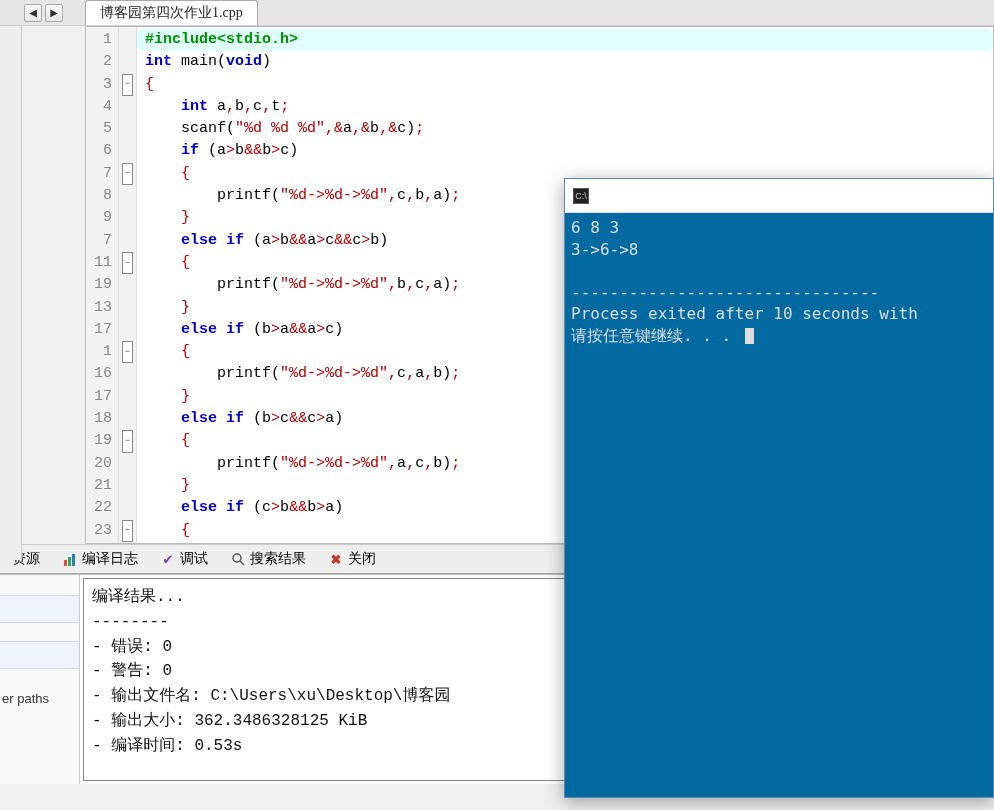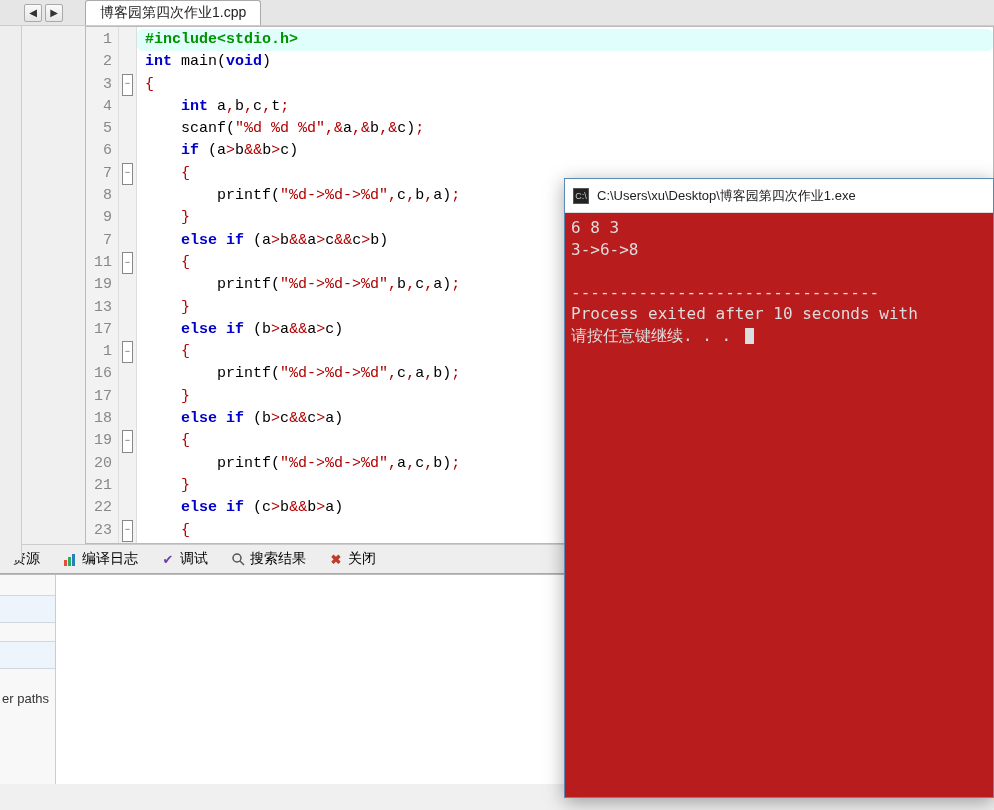--- a/index.html
+++ b/index.html
@@ -40,20 +40,21 @@
   border-right:1px solid #ccc;
 }
 .tab {
   background:#fff;
   border:1px solid #aaa;
   border-bottom:none;
   border-radius: 3px 3px 0 0;
   padding: 3px 14px;
   font-size: 14px;
   color:#222;
+  font-family:Liberation Serif, serif;
 }
 .editor-area {
   display:flex;
   background:#fff;
   border:1px solid #bbb;
   margin-left: 85px;
   height: 518px;
   overflow:hidden;
   font-family: Consolas, "Courier New", monospace;
   font-size: 15px;
@@ -107,21 +108,21 @@
   padding: 3px 8px; font-size:14px; cursor:pointer;
 }
 .btab .ico { width:16px; height:16px; display:flex; align-items:center; justify-content:center; font-size:13px; }
 .compile-panel {
   background:#fff;
   border-top:1px solid #bbb;
   display:flex;
   height: 210px;
 }
 .compile-left {
-  width:56px;
+  width:80px;
   border-right:1px solid #ccc;
   background:#f8f8f8;
   padding-top: 20px;
   display:flex; flex-direction:column; gap:18px;
 }
 .compile-left .slot { height:28px; background:#edf4fb; border-top:1px solid #cfd8e0; border-bottom:1px solid #cfd8e0;}
 .compile-left .lbl { font-size:13px; padding:4px 2px; color:#333;}
 .compile-output {
   font-family: Consolas, "Courier New", monospace;
   font-size: 16px;
@@ -150,21 +151,21 @@
   padding: 0 8px;
   gap: 8px;
   border-bottom:1px solid #ddd;
 }
 .console-icon {
   width:16px; height:16px; background:#222; border:1px solid #555;
   display:flex; align-items:center; justify-content:center; color:#ccc; font-size:9px;
 }
 .console-title { font-size:13px; color:#222; white-space:nowrap; overflow:hidden; }
 .console-body {
-  background:#b91c1c;
+  background:#0369a1;
   color:#ddd;
   font-family: "NSimSun", Consolas, monospace;
   font-size: 16px;
   height: calc(100% - 34px);
   padding: 4px 6px;
   white-space: pre;
   line-height: 1.35;
 }
 .cursor { display:inline-block; width:9px; height:16px; background:#ddd; vertical-align:middle; margin-left:4px;}
 </style>
@@ -283,26 +284,32 @@
     <span>关闭</span>
   </div>
 </div>
 
 <div class="compile-panel">
   <div class="compile-left">
     <div class="slot"></div>
     <div class="slot"></div>
     <div class="lbl">er paths</div>
   </div>
+  <div class="compile-output"><span>编译结果...</span>
+<span>--------</span>
+<span>- 错误: 0</span>
+<span>- 警告: 0</span>
+<span>- 输出文件名: C:\Users\xu\Desktop\博客园</span>
+<span>- 输出大小: 362.3486328125 KiB</span>
+<span>- 编译时间: 0.53s</span></div>
 </div>
 
 <div class="console-window">
   <div class="console-titlebar">
     <span class="console-icon">C:\</span>
-    <span class="console-title">C:\Users\xu\Desktop\博客园第四次作业1.exe</span>
   </div>
   <div class="console-body"><span>6 8 3</span>
 <span>3-&gt;6-&gt;8</span>
 
 <span>--------------------------------</span>
 <span>Process exited after 10 seconds with</span>
 <span>请按任意键继续. . . </span><span class="cursor"></span></div>
 </div>
 
 </body></html>

